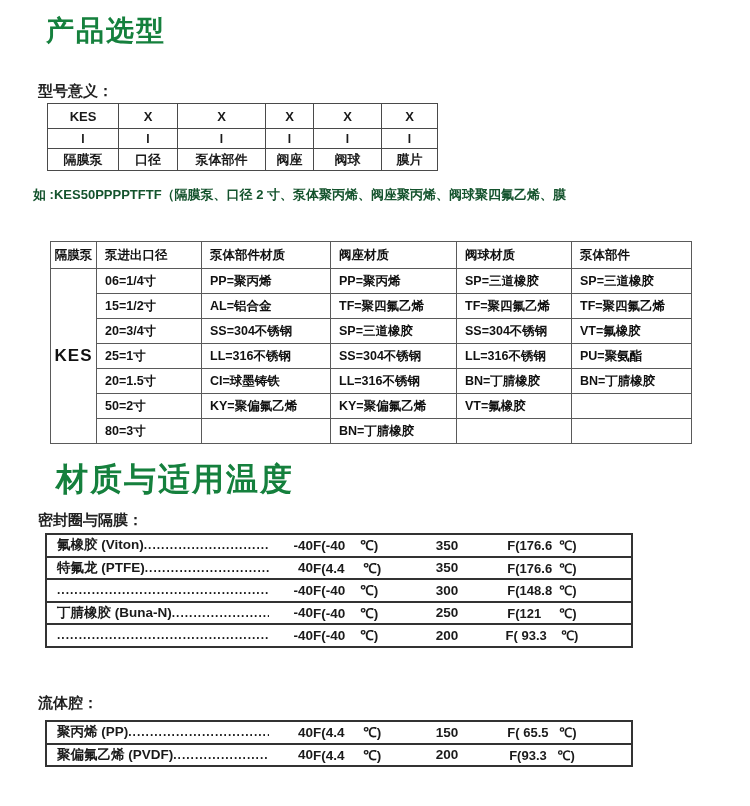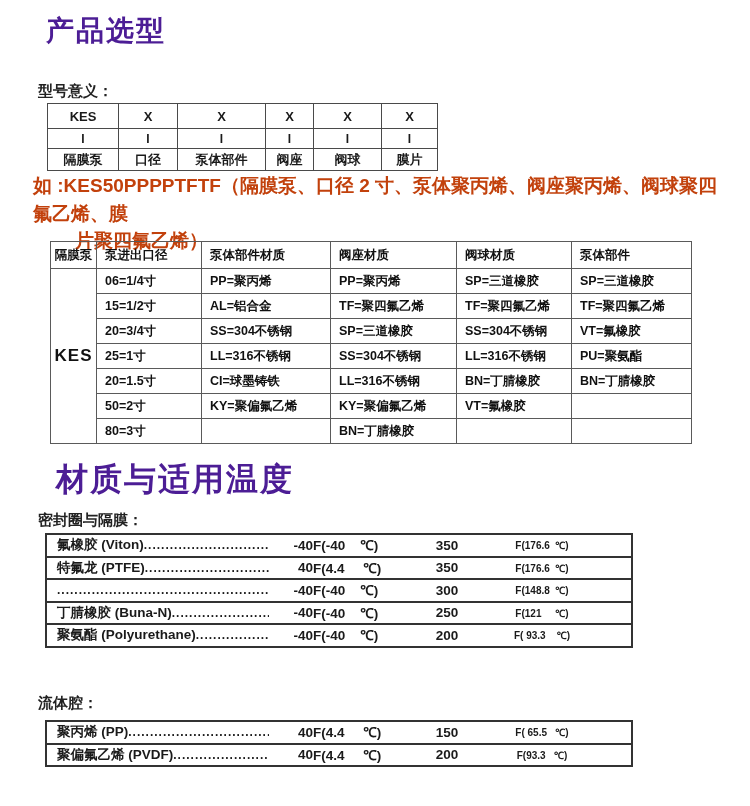--- a/index.html
+++ b/index.html
@@ -1,21 +1,21 @@
 <!DOCTYPE html>
 <html><head>
 <meta charset="utf-8">
 <style>
   html,body{margin:0;padding:0;}
   body{
     width:750px;height:806px;background:#ffffff;position:relative;
     font-family:"Liberation Sans", sans-serif;color:#1a1a1a;overflow:hidden;
   }
   .abs{position:absolute;}
-  .sec-title{color:#4c1d95;font-weight:bold;letter-spacing:2px;}
+  .sec-title{color:#15803d;font-weight:bold;letter-spacing:2px;}
   #title1{left:46px;top:12px;font-size:28px;}
   #title2{left:56px;top:458px;font-size:32px;}
   .sub-label{font-size:15px;font-weight:bold;color:#222;}
   #model-label{left:38px;top:82px;}
   #seal-label{left:38px;top:511px;}
   #fluid-label{left:38px;top:694px;}
 
   
   #model-table{left:47px;top:103px;}
   #model-table table{border-collapse:collapse;table-layout:fixed;width:390px;}
@@ -36,37 +36,37 @@
   }
   #sel-table tr.hdr th{height:26px;}
   #sel-table tr.body td{height:24px;}
   #sel-table .brand-cell{
     text-align:center;padding:0;font-size:17px;letter-spacing:1px;
     font-family:"Liberation Sans", sans-serif;
   }
   #sel-table th.first{text-align:center;padding:0;}
 
   
-  #example{left:33px;top:172px;width:690px;font-size:19px;font-weight:bold;line-height:1.45;color:#c2410c;}
+  #example{left:33px;top:186px;width:690px;font-size:13px;font-weight:bold;line-height:1.45;color:#14532d;}
   #example .line2{padding-left:42px;}
 
   
   .temp-table{width:588px;}
   .trow{
     display:flex;align-items:center;height:24.5px;box-sizing:border-box;
     border:2px solid #333;margin-top:-2px;padding-left:10px;background:#fff;
   }
   .trow:first-child{margin-top:0;}
   .trow .lbl{white-space:nowrap;font-size:13.5px;font-weight:bold;}
   .trow .dots{flex:1;overflow:hidden;white-space:nowrap;font-size:12px;font-weight:bold;letter-spacing:1px;}
   .trow .dots::after{content:"....................................................................................................................................";}
   .trow .v1{width:44px;text-align:right;font-size:13.5px;font-weight:bold;white-space:pre;}
   .trow .f1{width:102px;text-align:left;font-size:13.5px;font-weight:bold;white-space:pre;}
   .trow .v2{width:64px;text-align:center;font-size:13.5px;font-weight:bold;}
-  .trow .f2{width:126px;text-align:center;font-size:10px;font-weight:bold;white-space:pre;}
+  .trow .f2{width:126px;text-align:center;font-size:13px;font-weight:bold;white-space:pre;}
   .trow .pad{width:26px;}
   #seal-table{left:45px;top:533px;}
   #fluid-table{left:45px;top:720px;}
 </style>
 </head>
 <body>
 
 <div id="title1" class="abs sec-title">产品选型</div>
 
 <div id="model-label" class="abs sub-label">型号意义：</div>
@@ -105,21 +105,20 @@
       <td>阀座</td>
       <td>阀球</td>
       <td>膜片</td>
     </tr>
   </tbody>
     </table>
 </div>
 
 <div id="example" class="abs">
   <div class="line1">如 :KES50PPPPTFTF（隔膜泵、口径 2 寸、泵体聚丙烯、阀座聚丙烯、阀球聚四氟乙烯、膜</div>
-  <div class="line2">片聚四氟乙烯）</div>
 </div>
 
 <div id="sel-table" class="abs">
   <table>
     <colgroup>
         <col style="width:46px">
         <col style="width:105px">
         <col style="width:129px">
         <col style="width:126px">
         <col style="width:115px">
@@ -222,21 +221,20 @@
   <div class="trow">
     <span class="lbl">丁腈橡胶  (Buna-N)</span>
     <span class="dots"></span>
     <span class="v1">-40</span>
     <span class="f1">F(-40    ℃)</span>
     <span class="v2">250</span>
     <span class="f2">F(121     ℃)</span>
     <span class="pad"></span>
   </div>
   <div class="trow">
-    <span class="lbl">聚氨酯  (Polyurethane)</span>
     <span class="dots"></span>
     <span class="v1">-40</span>
     <span class="f1">F(-40    ℃)</span>
     <span class="v2">200</span>
     <span class="f2">F( 93.3    ℃)</span>
     <span class="pad"></span>
   </div>
 </div>
 
 <div id="fluid-label" class="abs sub-label">流体腔：</div>

